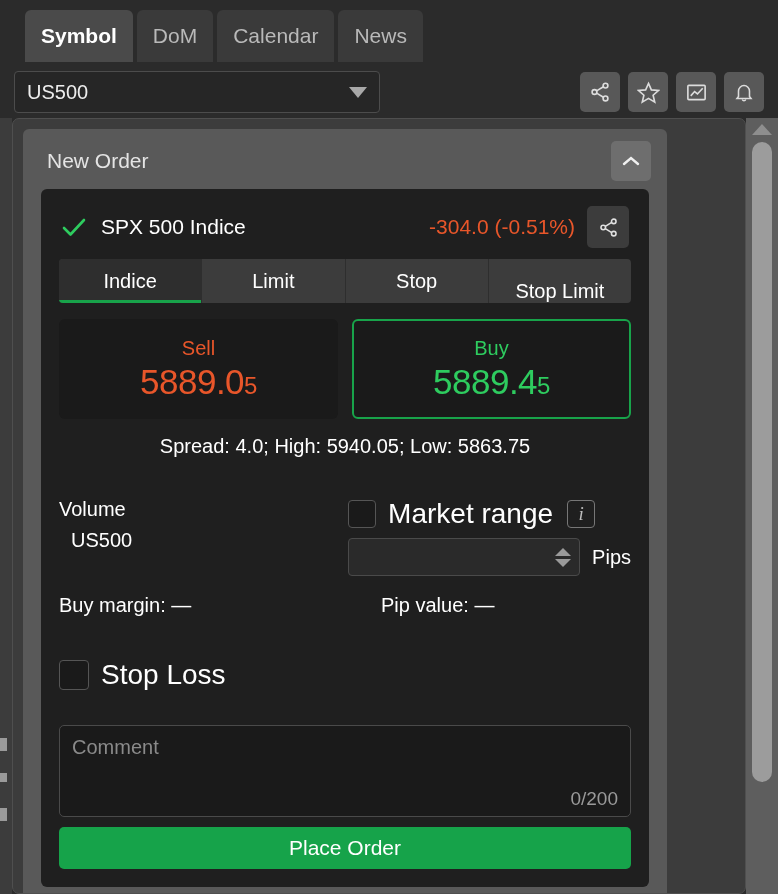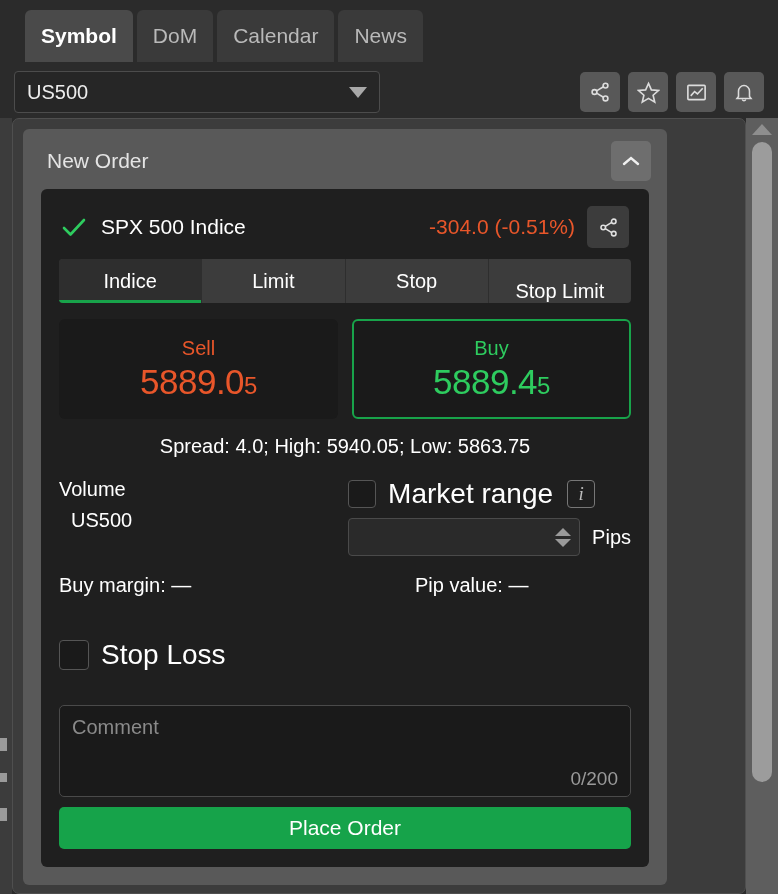--- a/index.html
+++ b/index.html
@@ -214,21 +214,21 @@
   .spread {
     text-align: center;
     font-size: 20px;
     color: #ffffff;
     margin-top: 16px;
   }
 
   
   .fields {
     display: flex;
-    margin-top: 20px;
+    margin-top: 40px;
   }
   .col-left { width: 322px; }
   .col-right { flex: 1; }
 
   .fld-label { font-size: 20px; color: #ffffff; margin-bottom: 8px; }
   .checkbox-row { display: flex; align-items: center; margin-bottom: 8px; }
   .cbox {
     width: 28px; height: 28px;
     background: #1a1a1a;
     border: 1px solid #555;
@@ -272,21 +272,21 @@
   }
   .sp-up, .sp-dn { width: 0; height: 0; border-left: 8px solid transparent; border-right: 8px solid transparent; }
   .sp-up { border-bottom: 8px solid #9a9a9a; }
   .sp-dn { border-top: 8px solid #9a9a9a; }
   .spin-val { font-size: 20px; color: #ffffff; margin-left: 12px; }
   .unit-label { font-size: 20px; color: #ffffff; margin-left: 12px; }
 
   .volume-input { width: 206px; justify-content: space-between; }
   .pips-input { width: 232px; justify-content: flex-end; }
 
-  .margin-row { display: flex; margin-top: 18px; gap: 34px; }
+  .margin-row { display: flex; margin-top: 18px; }
   .margin-text { font-size: 20px; color: #ffffff; }
 
   
   .sltp {
     display: flex;
     margin-top: 42px;
   }
   .sltp .half { width: 322px; display: flex; align-items: center; }
   .sltp .cbox { width: 30px; height: 30px; }
 

